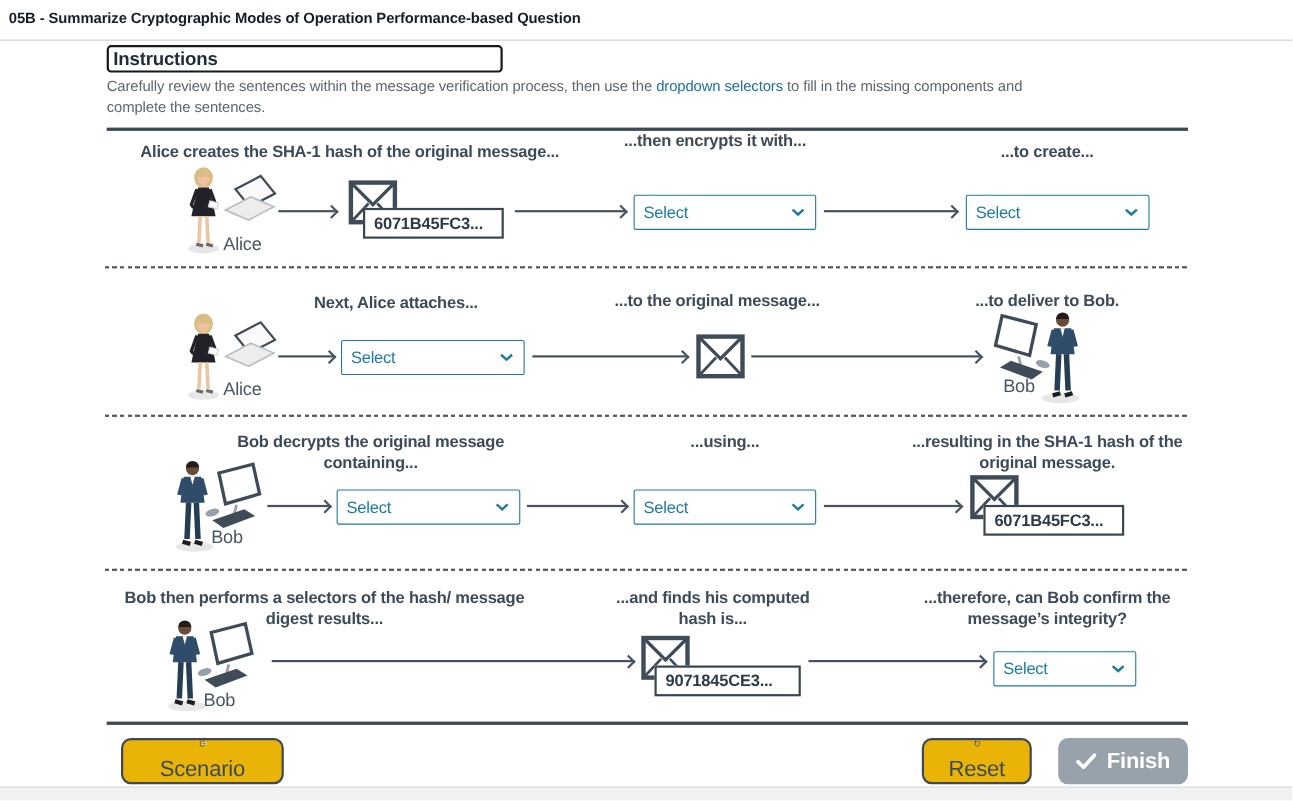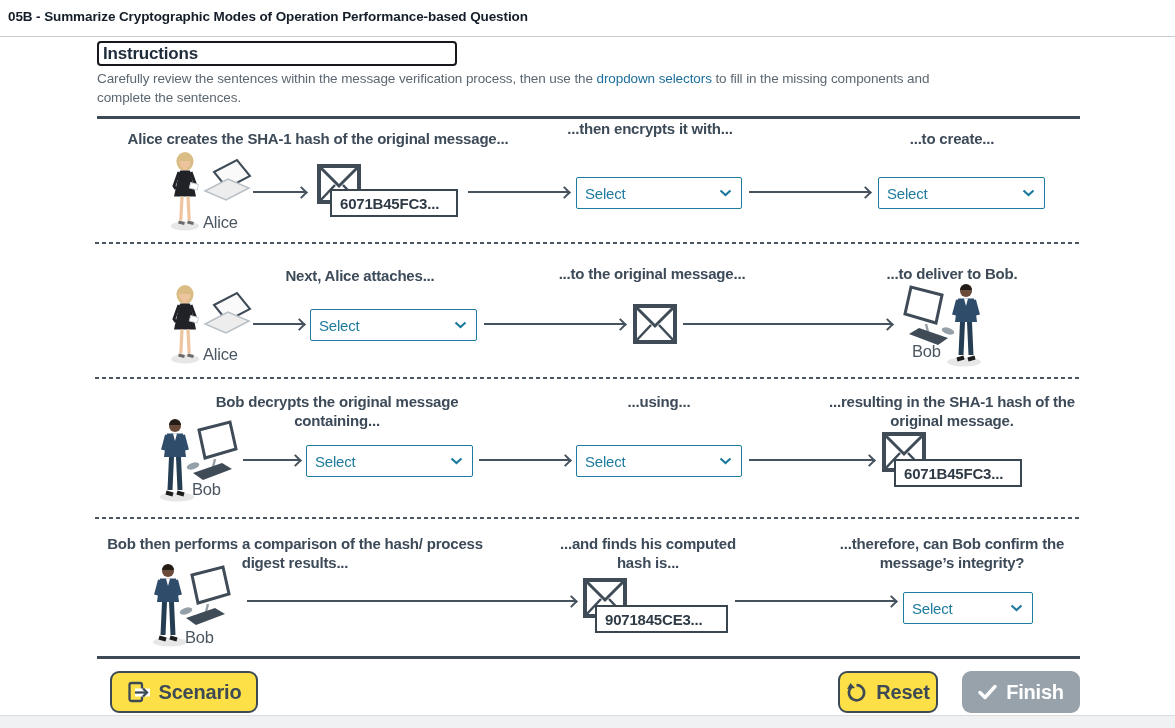--- a/index.html
+++ b/index.html
@@ -45,21 +45,21 @@
   .hashbox { position:absolute; height:28px; background:#fff; border:2.5px solid #39454f; display:flex; align-items:center; }
   .hashbox span { font-size:15px; font-weight:bold; color:#2e3a45; padding-left:8px; letter-spacing:-0.2px; white-space:nowrap; }
 
   
   .figure { position:absolute; }
   .flip { transform:scaleX(-1); }
 
   
   .btn { position:absolute; height:42px; border-radius:9px; display:flex; align-items:center; justify-content:center;
     gap:9px; font-size:20px; letter-spacing:-0.2px; cursor:pointer; }
-  .btn-outline { background:#fde047; border:2.5px solid #3d4a56; color:#3d4a56; font-weight:bold; }
+  .btn-outline { background:#eab308; border:2.5px solid #3d4a56; color:#3d4a56; font-weight:normal;flex-direction:column; }
   .btn-fill { background:#98a2ab; border:none; color:#ffffff; font-weight:bold; }
 
   .bottom-strip { position:absolute; left:0; top:715px; width:1175px; height:13px; background:#f0f1f2; border-top:1px solid #dadcde; }
 </style>
 </head>
 <body>
 
 <div class="stage">
 
   <div class="app-title">05B - Summarize Cryptographic Modes of Operation Performance-based Question</div>
@@ -249,21 +249,21 @@
       <path d="M3,4 L23,24 L43,4" fill="none" stroke="#3f4b57" stroke-width="3"></path>
       <path d="M3,40 L19,23 M43,40 L27,23" fill="none" stroke="#3f4b57" stroke-width="2.5"></path>
     </svg>
   </div>
   <div class="hashbox" style="left:894px;top:459px;width:128px">
     <span>6071B45FC3...</span>
   </div>
 
   <div class="dash-sep" style="top:517px"></div>
 
-  <div class="lbl" style="left:100px;top:534px;width:390px">Bob then performs a comparison of the hash/ process digest results...</div>
+  <div class="lbl" style="left:100px;top:534px;width:390px">Bob then performs a selectors of the hash/ message digest results...</div>
   <div class="lbl" style="left:543px;top:534px;width:210px">...and finds his computed hash is...</div>
   <div class="lbl" style="left:827px;top:534px;width:250px">...therefore, can Bob confirm the message’s integrity?</div>
 
   <div class="figure" style="left:146px;top:561px">
     <svg width="90" height="88" viewBox="0 0 90 88">
       <ellipse cx="24" cy="81" rx="17" ry="4.5" fill="#e7e7e7"></ellipse>
       <circle cx="22" cy="10" r="6" fill="#6a4a38"></circle>
       <path d="M16,9 a6,6 0 0 1 12,0 z" fill="#241c17"></path>
       <path d="M14,19 l-4,15" stroke="#2f4d6b" stroke-width="4" fill="none"></path>
       <path d="M30,19 l4,15" stroke="#2f4d6b" stroke-width="4" fill="none"></path>

